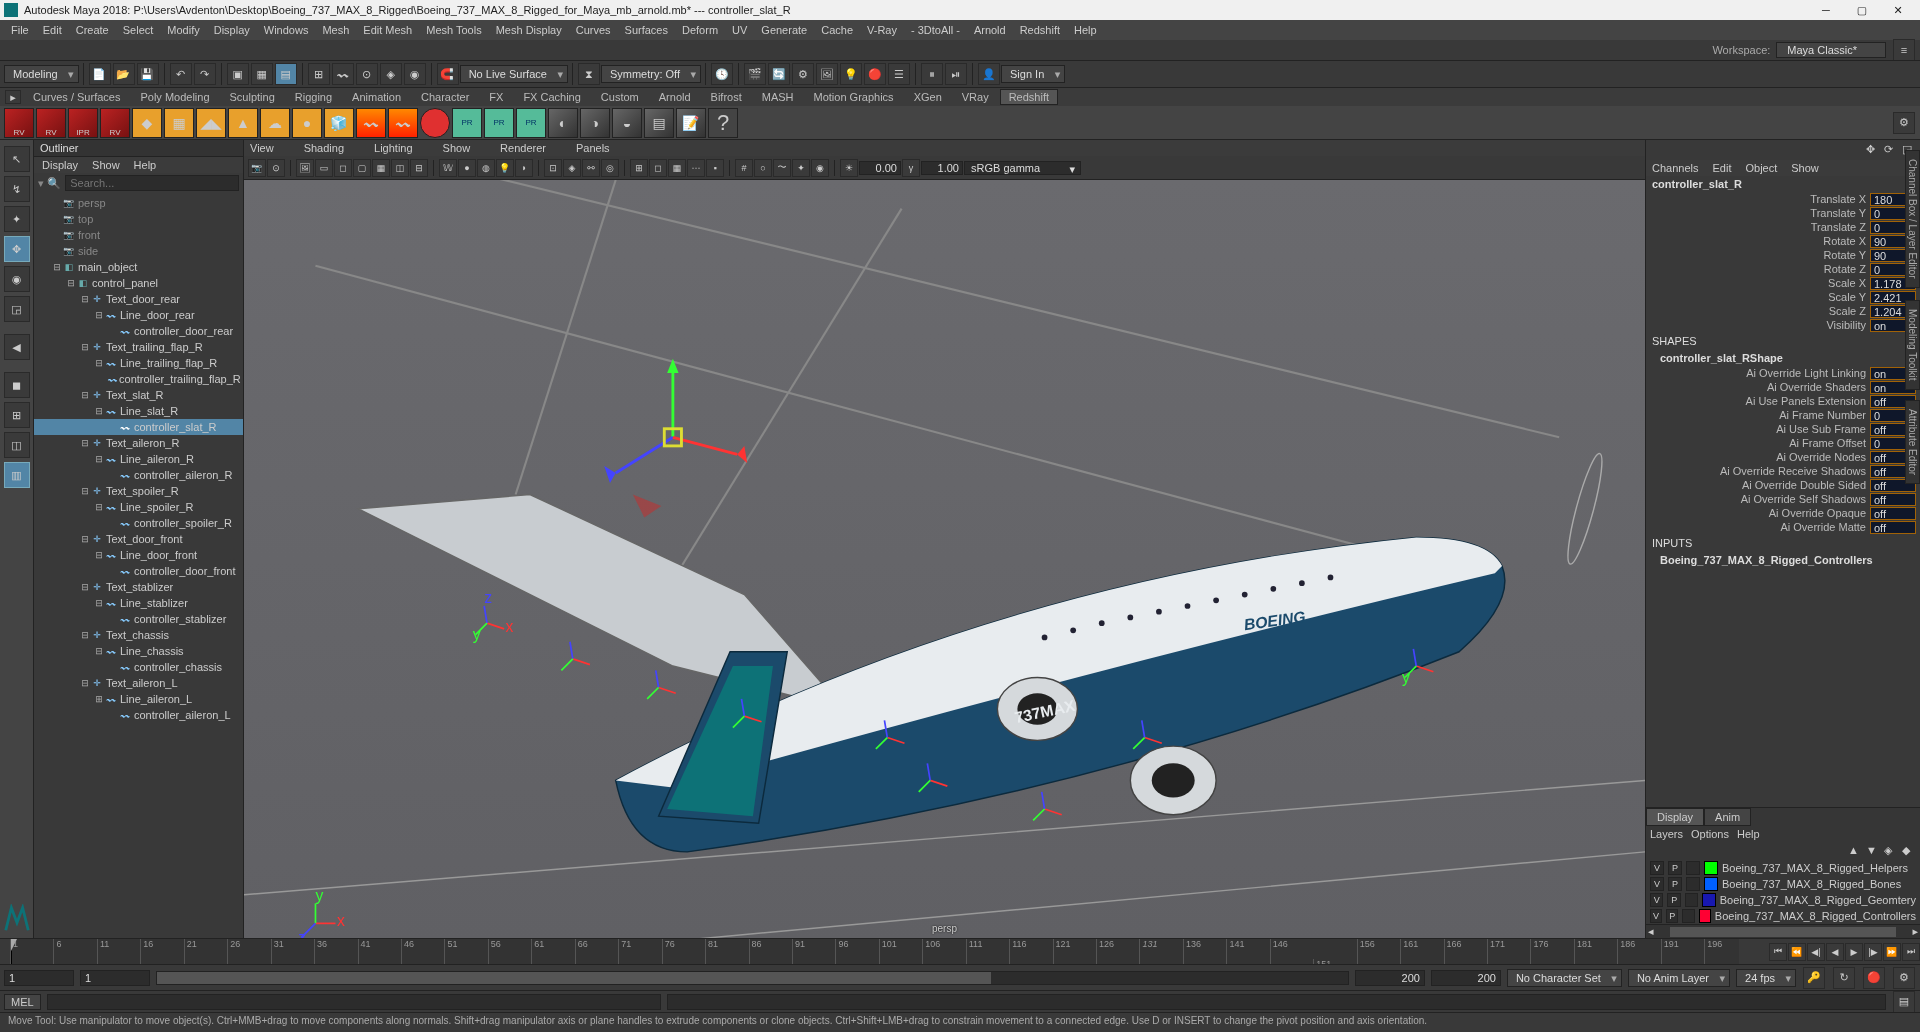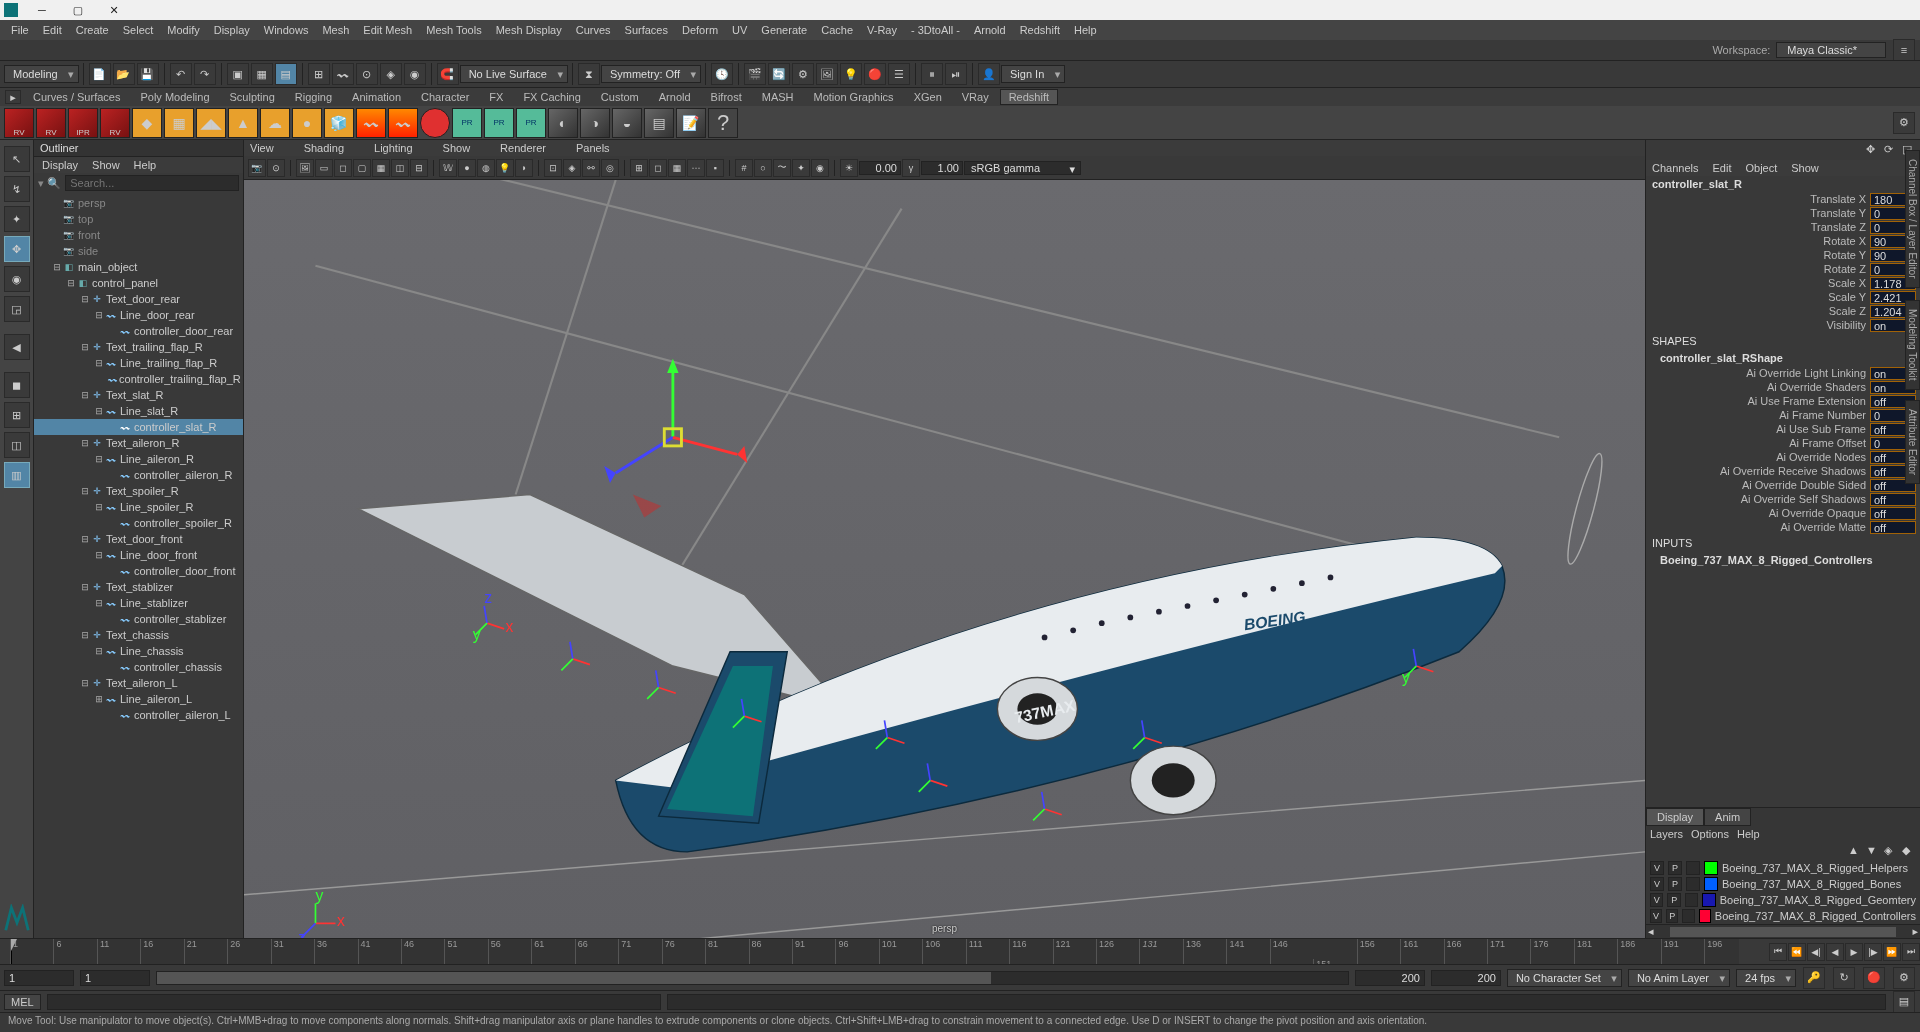--- a/index.html
+++ b/index.html
@@ -91,20 +91,21 @@
 .maya-logo { width: 30px; height: 30px; position: relative; margin-top: auto; margin-bottom: 4px; }
 .maya-logo svg { width: 100%; height: 100%; }
 .hscroll { height:14px; background:#333; border-top:1px solid #222; display:flex; align-items:center;}
 .hscroll-thumb { height:10px; background:#555; margin:0 14px; flex:1;}
 </style>
 </head>
 <body>
 
 <div class="title-bar">
   <div class="logo"></div>
+  <div class="title">Autodesk Maya 2018: P:\Users\Avdenton\Desktop\Boeing_737_MAX_8_Rigged\Boeing_737_MAX_8_Rigged_for_Maya_mb_arnold.mb*   ---   controller_slat_R</div>
   <div class="win-btn">─</div>
   <div class="win-btn">▢</div>
   <div class="win-btn">✕</div>
 </div>
 
 <div class="menu-bar" id="main-menu">
     <span class="menu-item">File</span>
     <span class="menu-item">Edit</span>
     <span class="menu-item">Create</span>
     <span class="menu-item">Select</span>
@@ -664,21 +665,21 @@
     <div id="shape-attrs">
         <div class="attr-row">
           <span class="albl">Ai Override Light Linking</span>
           <span class="aval">on</span>
         </div>
         <div class="attr-row">
           <span class="albl">Ai Override Shaders</span>
           <span class="aval">on</span>
         </div>
         <div class="attr-row">
-          <span class="albl">Ai Use Frame Extension</span>
+          <span class="albl">Ai Use Panels Extension</span>
           <span class="aval">off</span>
         </div>
         <div class="attr-row">
           <span class="albl">Ai Frame Number</span>
           <span class="aval">0</span>
         </div>
         <div class="attr-row">
           <span class="albl">Ai Use Sub Frame</span>
           <span class="aval">off</span>
         </div>

